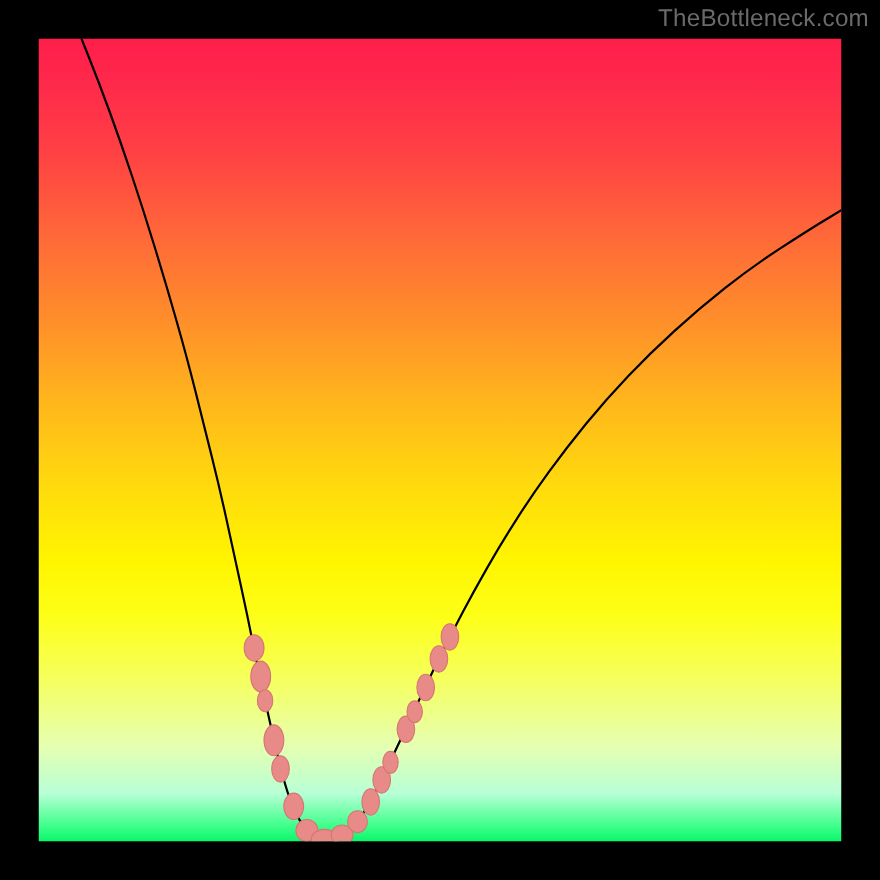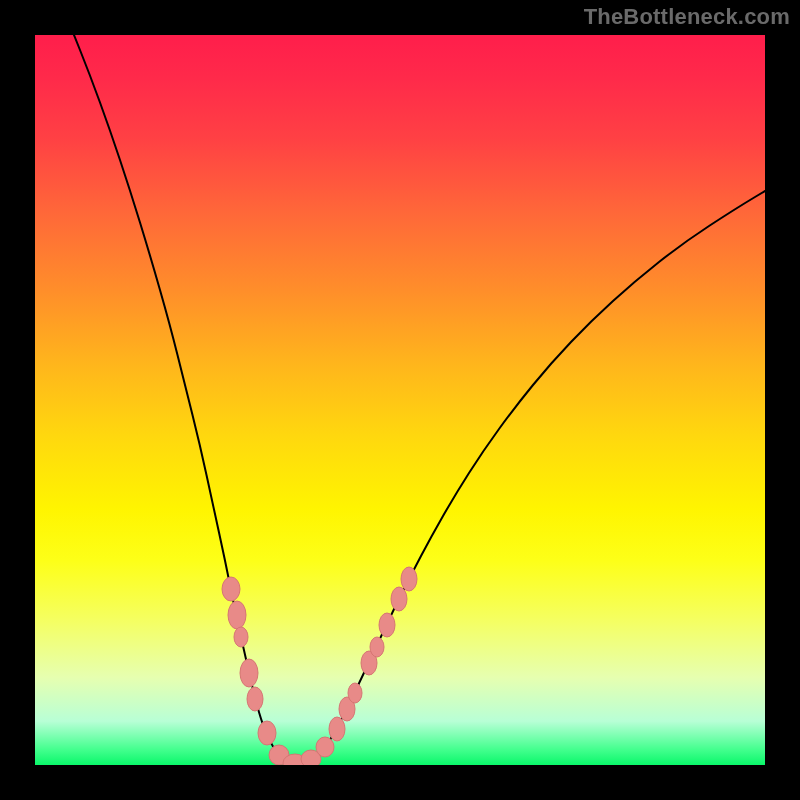--- a/index.html
+++ b/index.html
@@ -37,21 +37,21 @@
       #40ff8c 98%,
       #0af76a 100%
     );
   }
   .watermark {
     position: absolute;
     top: 4px;
     right: 10px;
     font-family: Arial, Helvetica, sans-serif;
     font-size: 22px;
-    font-weight: bold;
+    font-weight: normal;
     color: #6a6a6a;
     letter-spacing: 0.2px;
     user-select: none;
   }
   .svg-layer {
     position: absolute;
     inset: 0;
   }
   .curve {
     fill: none;

